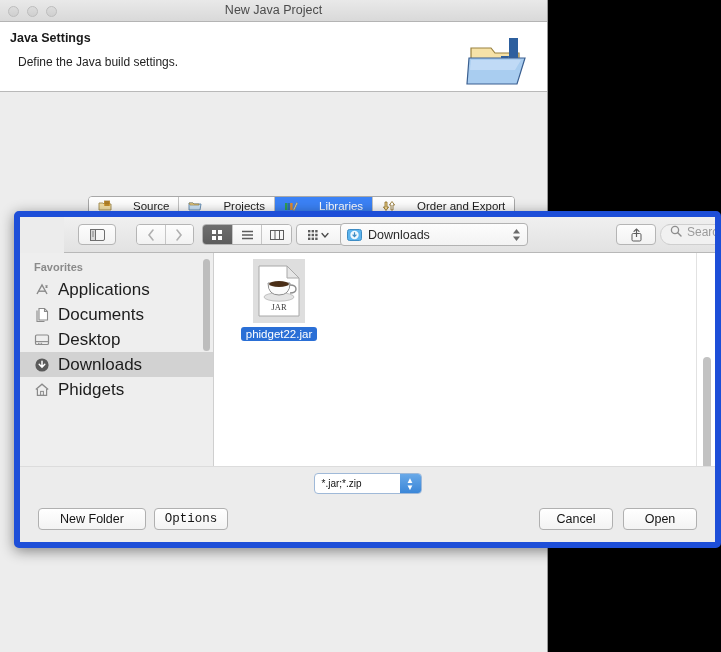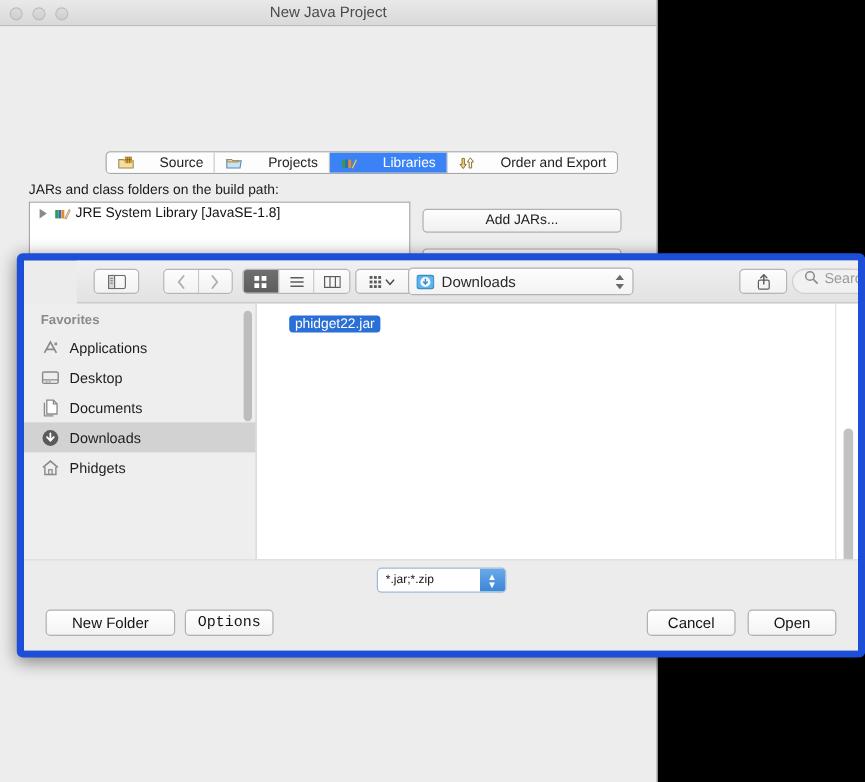--- a/index.html
+++ b/index.html
@@ -140,21 +140,21 @@
   }
 
   .sheet-main { position: absolute; left: 0; top: 36px; right: 0; bottom: 76px; display: flex; }
   .fav-sidebar {
     width: 194px; background: #eeeeee; border-right: 1px solid #cfcfcf;
     position: relative; padding-top: 8px;
   }
   .fav-head { font-size: 11px; color: #8a8a8a; font-weight: bold; padding: 0 0 4px 14px; }
   .fav-item {
     display: flex; align-items: center; gap: 8px;
-    height: 25px; padding-left: 14px; font-size: 12px; color: #1d1d1d;
+    height: 25px; padding-left: 14px; font-size: 17px; color: #1d1d1d;
   }
   .fav-item.selected { background: #d2d2d2; }
   .fav-ico { width: 16px; height: 16px; flex: 0 0 16px; }
   .side-scroll {
     position: absolute; right: 3px; top: 6px; width: 7px; height: 92px;
     background: #bdbdbd; border-radius: 4px;
   }
 
   .file-area { flex: 1; background: #fff; position: relative; }
   .file-icon-cell {
@@ -222,20 +222,33 @@
 
     <div class="titlebar">
       <div class="lights">
         <span class="light"></span>
         <span class="light"></span>
         <span class="light"></span>
       </div>
       <div class="title-text">New Java Project</div>
     </div>
 
+    <div class="wiz-header">
+      <div class="wiz-title">Java Settings</div>
+      <div class="wiz-sub">Define the Java build settings.</div>
+      <div class="wiz-banner-icon">
+        <svg width="72" height="56" viewBox="0 0 72 56">
+          <path d="M6 20 L6 14 L26 14 L30 19 L54 19 L54 26 L6 26 Z" fill="#f6e2a8" stroke="#9a8240" stroke-width="1.2"></path>
+          <rect x="44" y="4" width="9" height="22" fill="#2d5f9e"></rect>
+          <path d="M44 22 q0 6 -8 6 l0 -6 z" fill="#2d5f9e"></path>
+          <path d="M4 24 L60 24 L52 50 L2 50 Z" fill="#a9cdf0" stroke="#3a5f90" stroke-width="1.2"></path>
+          <path d="M6 26 L56 26 L50 36 L5 36 Z" fill="#c5ddf7" opacity="0.8"></path>
+        </svg>
+      </div>
+    </div>
 
     <div class="wiz-body">
 
       <div class="tabrow">
         <div class="tab">
           <span class="tab-ico">
             <svg width="14" height="12" viewBox="0 0 14 12">
               <path d="M1 3 L1 10 L13 10 L13 4 L6 4 L5 3 Z" fill="#f3dfa6" stroke="#a08b4e" stroke-width="0.9"></path>
               <rect x="6" y="1" width="6" height="5" fill="#d89c2a" opacity="0.85"></rect>
               <path d="M6 1 L12 1 M6 3 L12 3 M8 1 L8 6 M10 1 L10 6" stroke="#8a5f14" stroke-width="0.7"></path>
@@ -416,37 +429,37 @@
               <path d="M4.6 9.2 L11.4 9.2" stroke="#8a8a8a" stroke-width="1.4"></path>
               <path d="M11.5 3.5 L13.5 5.5 M13.5 3.5 L11.5 5.5" stroke="#8a8a8a" stroke-width="1.1"></path>
             </svg>
           </span>
           <span>Applications</span>
         </div>
 
         <div class="fav-item">
           <span class="fav-ico">
             <svg width="16" height="16" viewBox="0 0 16 16">
+              <path d="M5 1.5 L10.5 1.5 L13.5 4.5 L13.5 13 L5 13 Z" fill="#fff" stroke="#8a8a8a" stroke-width="1.1"></path>
+              <path d="M10.5 1.5 L10.5 4.5 L13.5 4.5" fill="none" stroke="#8a8a8a" stroke-width="1.1"></path>
+              <path d="M3 3.6 L3 14.5 L10.5 14.5" fill="none" stroke="#8a8a8a" stroke-width="1.1"></path>
+            </svg>
+          </span>
+          <span>Documents</span>
+        </div>
+
+        <div class="fav-item">
+          <span class="fav-ico">
+            <svg width="16" height="16" viewBox="0 0 16 16">
               <rect x="1.5" y="3" width="13" height="9.5" rx="1.3" fill="none" stroke="#8a8a8a" stroke-width="1.2"></rect>
               <path d="M1.5 9.6 L14.5 9.6" stroke="#8a8a8a" stroke-width="1.1"></path>
               <path d="M4 11.3 h1.5 M6.6 11.3 h1.5" stroke="#8a8a8a" stroke-width="1"></path>
             </svg>
           </span>
           <span>Desktop</span>
-        </div>
-
-        <div class="fav-item">
-          <span class="fav-ico">
-            <svg width="16" height="16" viewBox="0 0 16 16">
-              <path d="M5 1.5 L10.5 1.5 L13.5 4.5 L13.5 13 L5 13 Z" fill="#fff" stroke="#8a8a8a" stroke-width="1.1"></path>
-              <path d="M10.5 1.5 L10.5 4.5 L13.5 4.5" fill="none" stroke="#8a8a8a" stroke-width="1.1"></path>
-              <path d="M3 3.6 L3 14.5 L10.5 14.5" fill="none" stroke="#8a8a8a" stroke-width="1.1"></path>
-            </svg>
-          </span>
-          <span>Documents</span>
         </div>
 
         <div class="fav-item selected">
           <span class="fav-ico">
             <svg width="16" height="16" viewBox="0 0 16 16">
               <circle cx="8" cy="8" r="6.6" fill="#5a5a5a"></circle>
               <path d="M8 4.2 v5 M5.2 7.2 L8 10.2 L10.8 7.2" stroke="#fff" stroke-width="1.5" fill="none" stroke-linecap="round"></path>
             </svg>
           </span>
           <span>Downloads</span>
@@ -461,20 +474,32 @@
             </svg>
           </span>
           <span>Phidgets</span>
         </div>
 
         <div class="side-scroll"></div>
       </div>
 
       <div class="file-area">
         <div class="file-icon-cell">
+          <div class="jar-thumb">
+            <svg width="42" height="52" viewBox="0 0 42 52">
+              <path d="M1 1 L29 1 L41 13 L41 51 L1 51 Z" fill="#ffffff" stroke="#a8a8a8" stroke-width="1"></path>
+              <path d="M29 1 L29 13 L41 13 Z" fill="#e6e6e6" stroke="#a8a8a8" stroke-width="1"></path>
+              <ellipse cx="21" cy="32" rx="15" ry="4.2" fill="#e4e4e4" stroke="#b5b5b5" stroke-width="0.8"></ellipse>
+              <path d="M10 18 q0 12 11 12 q11 0 11 -12 Z" fill="#f2f2f2" stroke="#8e8e8e" stroke-width="1"></path>
+              <path d="M11 20 q0 9 10 9 q10 0 10 -9 Z" fill="#fbfbfb"></path>
+              <ellipse cx="21" cy="19" rx="10" ry="3" fill="#4a2e16"></ellipse>
+              <path d="M32 20 q6 0 6 4 q0 4 -6 4" fill="none" stroke="#8e8e8e" stroke-width="1.4"></path>
+              <text x="21" y="45" font-family="'Liberation Serif',serif" font-size="8.5" fill="#3c3c3c" text-anchor="middle">JAR</text>
+            </svg>
+          </div>
           <div class="file-label">phidget22.jar</div>
         </div>
         <div class="file-vsep"></div>
         <div class="file-scroll"></div>
       </div>
     </div>
 
     <div class="filter-row">
       <div class="filter-popup">
         <div class="filter-val">*.jar;*.zip</div>

